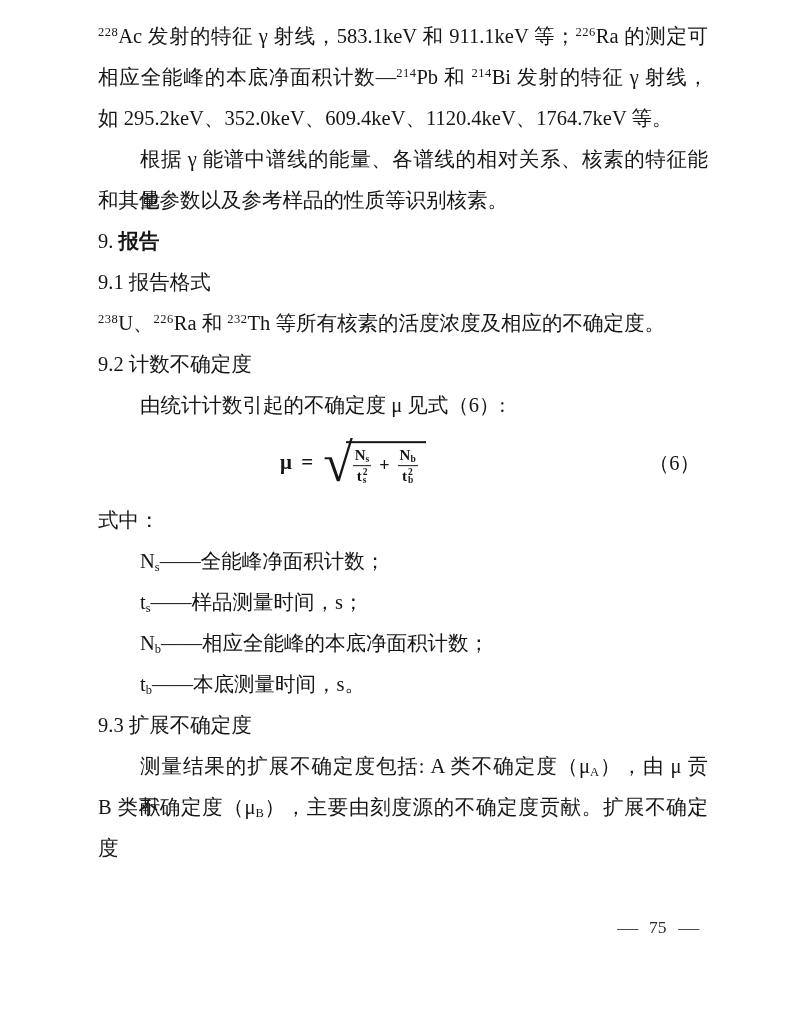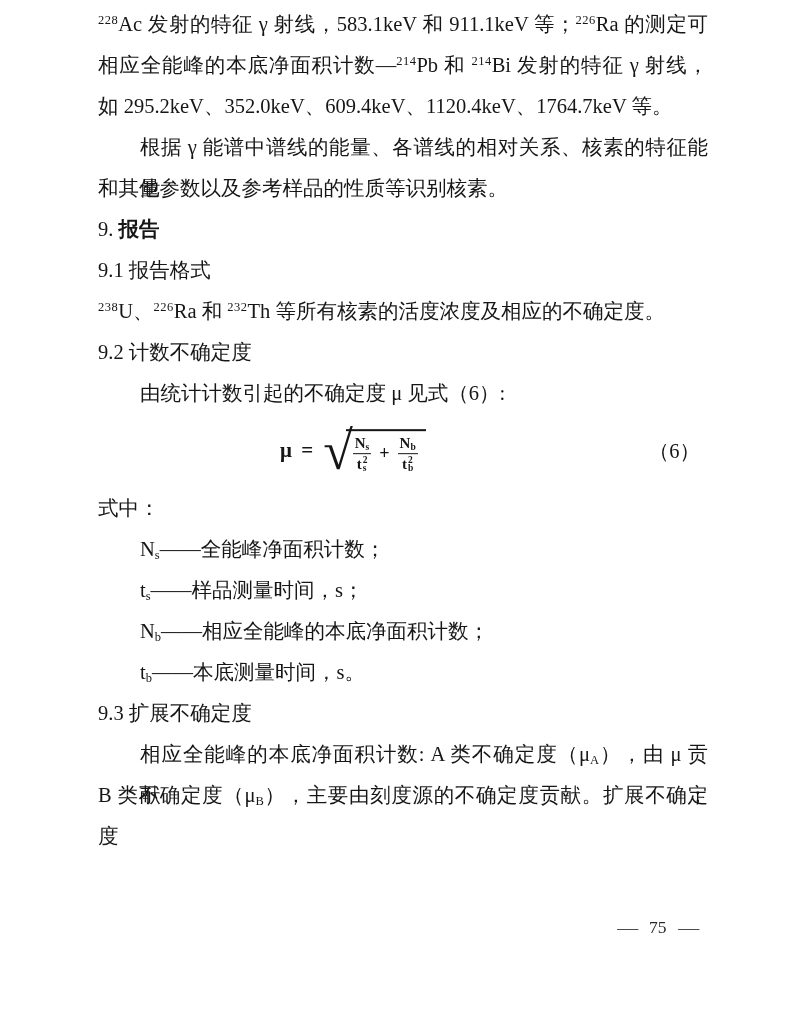--- a/index.html
+++ b/index.html
@@ -9,21 +9,21 @@
     width: 800px;
     height: 1013px;
     background: #ffffff;
     font-family: "Liberation Serif", "DejaVu Serif", serif;
     color: #161616;
     overflow: hidden;
   }
   .content {
     position: absolute;
     left: 98px;
-    top: 4px;
+    top: 16px;
     width: 610px;
     font-family: Liberation Serif, serif;
   }
   .line {
     font-size: 20.5px;
     height: 41px;
     line-height: 41px;
     text-align: left;
     white-space: normal;
   }
@@ -185,21 +185,21 @@
       <span class="eq-number">（6）</span>
     </div>
 
     <div id="bottom-lines">
         <div class="line"><span>式中：</span></div>
         <div class="line ind"><span>N</span><sub>s</sub><span>——全能峰净面积计数；</span></div>
         <div class="line ind"><span>t</span><sub>s</sub><span>——样品测量时间，s；</span></div>
         <div class="line ind"><span>N</span><sub>b</sub><span>——相应全能峰的本底净面积计数；</span></div>
         <div class="line ind"><span>t</span><sub>b</sub><span>——本底测量时间，s。</span></div>
         <div class="line"><span>9.3 扩展不确定度</span></div>
-        <div class="line j ind"><span>相应全能峰的本底净面积计数: A 类不确定度（μ</span><sub>A</sub><span>），由 μ 贡献；</span></div>
+        <div class="line j ind"><span>测量结果的扩展不确定度包括: A 类不确定度（μ</span><sub>A</sub><span>），由 μ 贡献；</span></div>
         <div class="line j"><span>B 类不确定度（μ</span><sub>B</sub><span>），主要由刻度源的不确定度贡献。扩展不确定度</span></div>
       </div>
 
   </div>
 
   <div class="footer">
     <span class="fdash">—</span>
     <span>75</span>
     <span class="fdash">—</span>
   </div>

